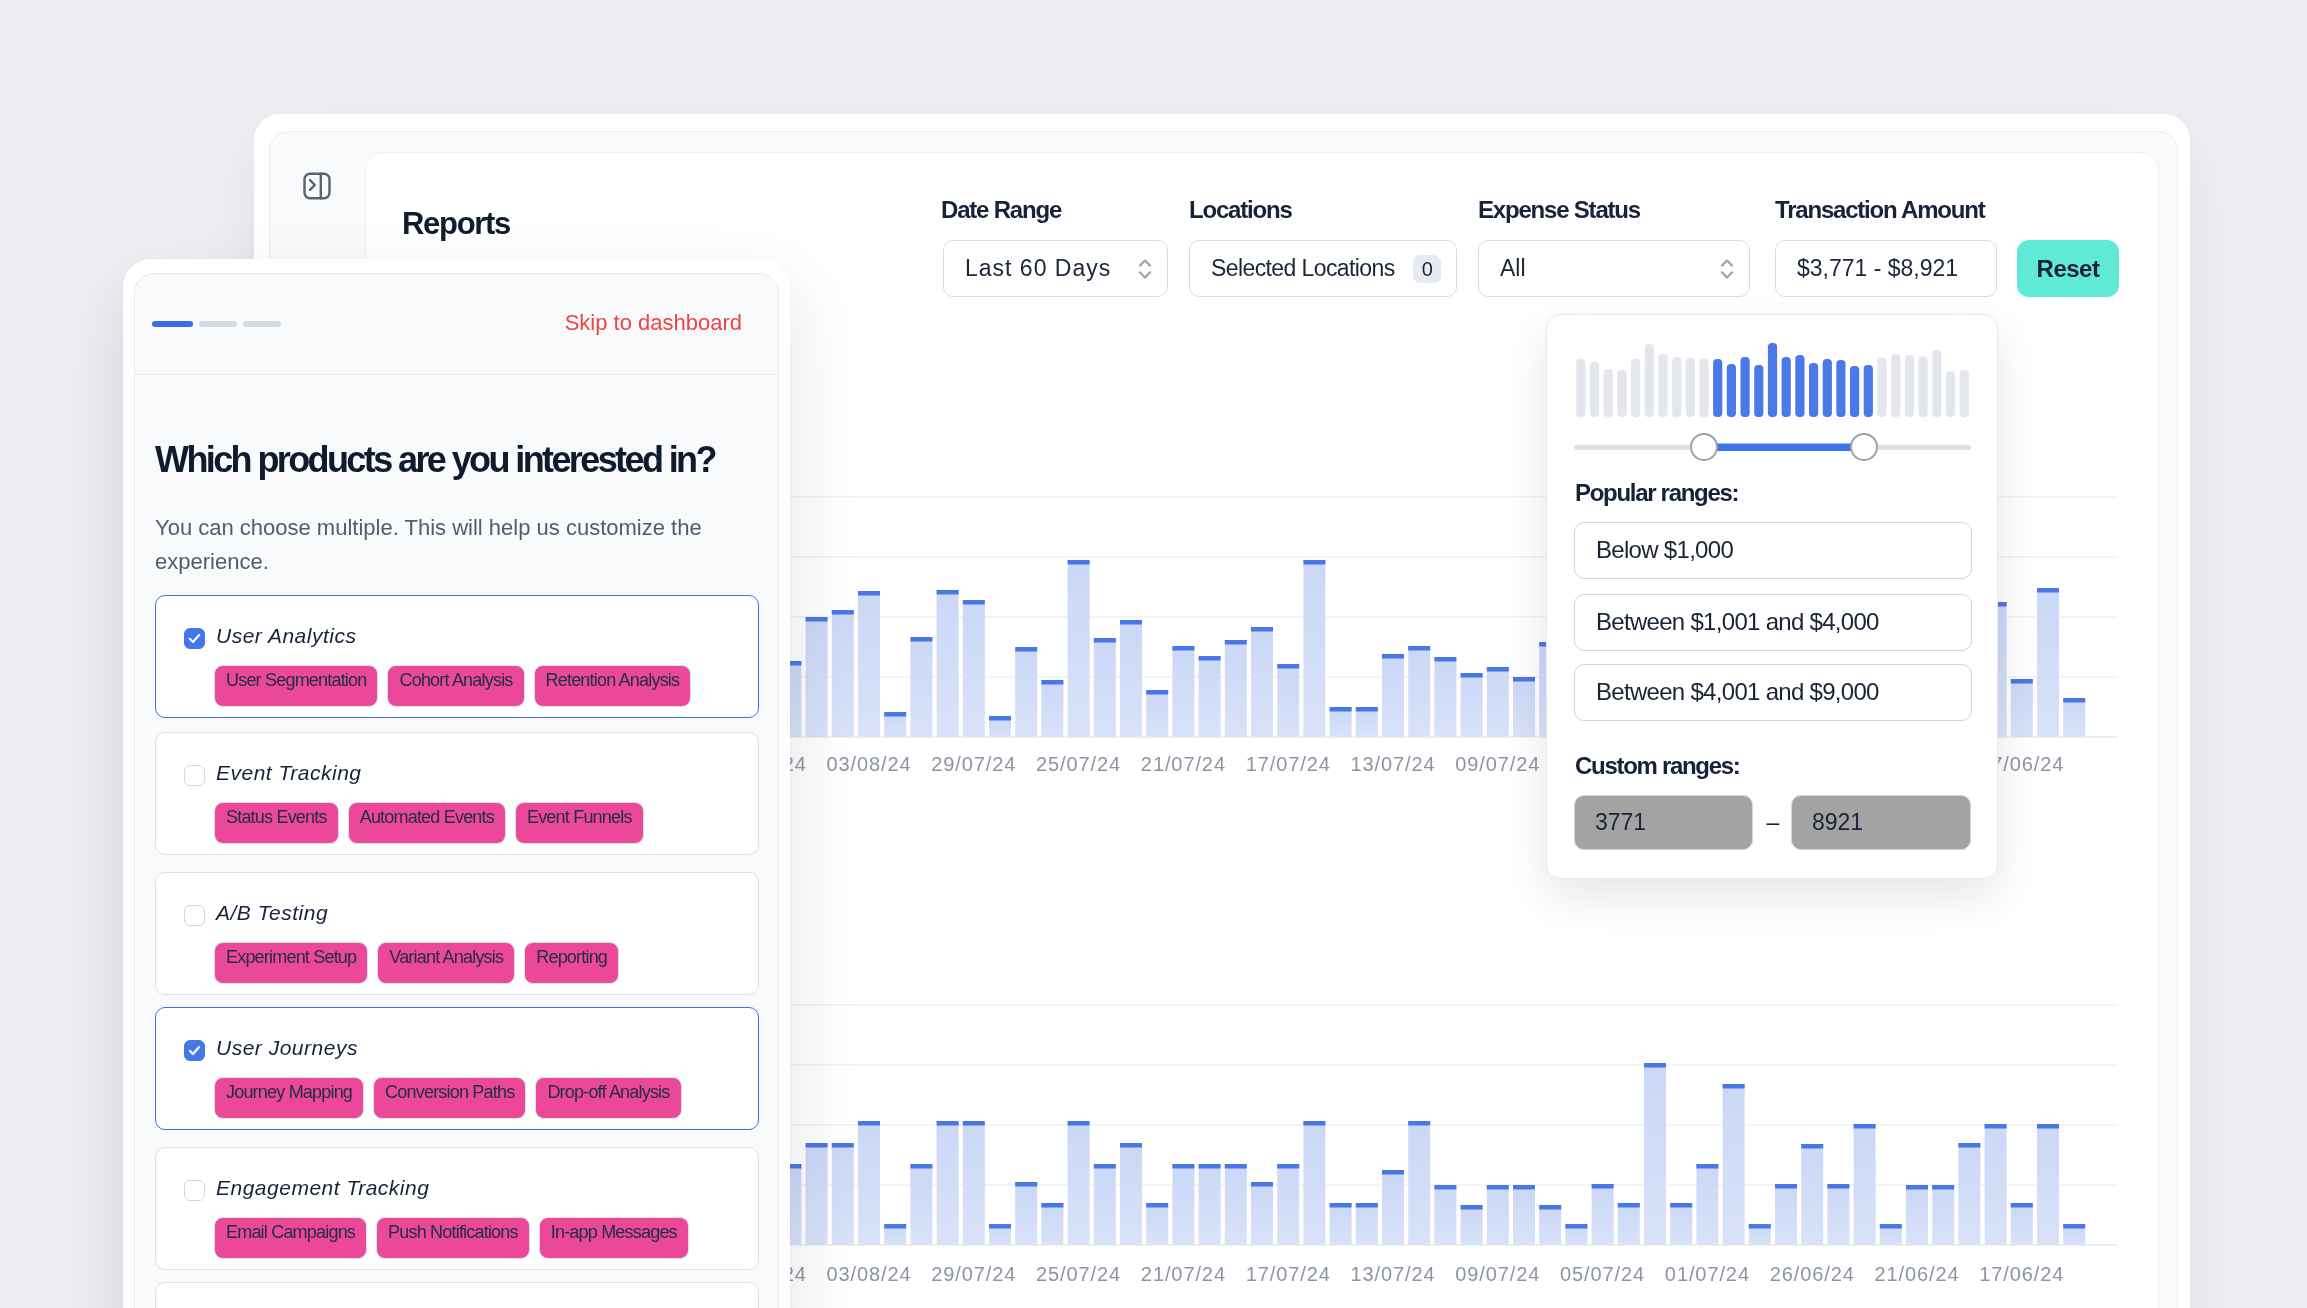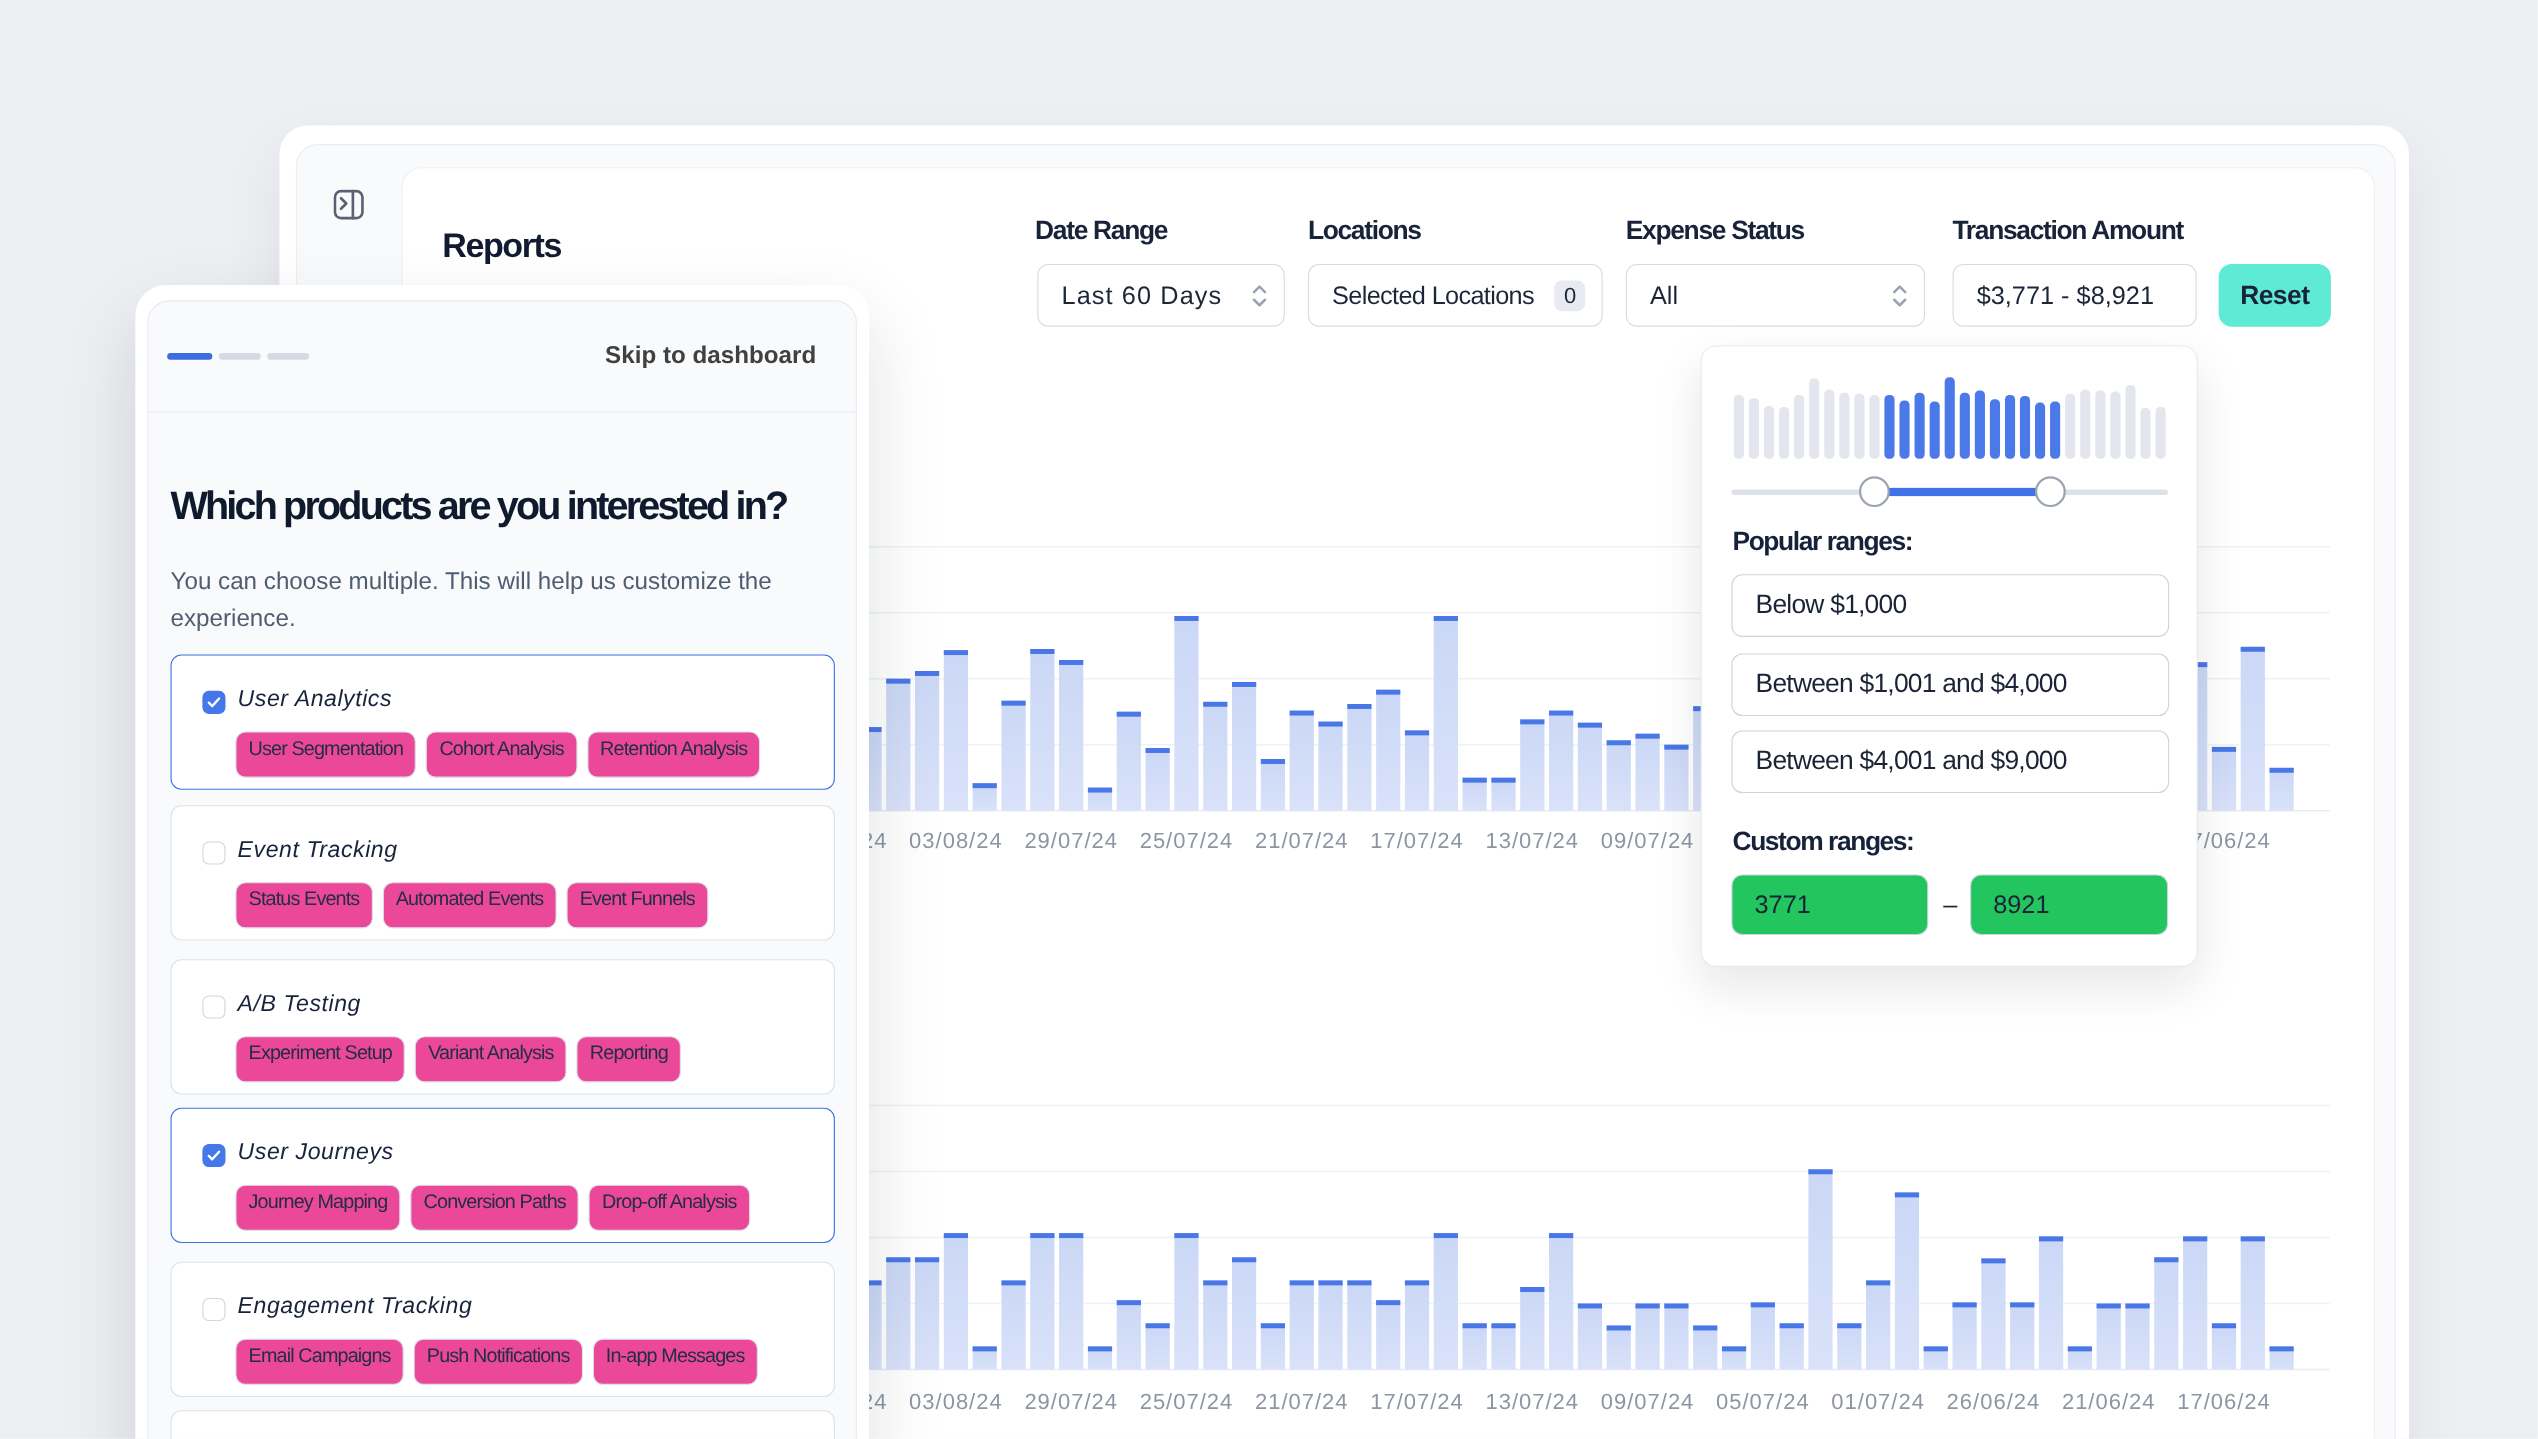--- a/index.html
+++ b/index.html
@@ -30,30 +30,30 @@
 
   .axlbl { font-family:"Liberation Sans",sans-serif; font-size:20px; letter-spacing:0.9px; fill:#8d95a3; }
 
   
   .pop { position:absolute; left:1546px; top:314px; width:452px; height:565px; background:#fff;
          border:1px solid #e6e9ef; border-radius:14px; box-shadow:0 18px 44px rgba(15,23,42,.10); }
   .ptitle { position:absolute; left:28px; font-size:24px; font-weight:bold; letter-spacing:-1.3px; color:#16213a; }
   .pbtn { position:absolute; left:27px; width:398px; height:57px; border:1.5px solid #ccd4e0; border-radius:10px;
           font-size:24px; letter-spacing:-0.7px; color:#1b2436; line-height:54px; padding-left:21px; background:#fff; }
   .pinput { position:absolute; height:55px; border:1.5px solid #ccd4e0; border-radius:10px;
-            font-size:23px; color:#1b2436; line-height:52px; padding-left:20px; background:#22c55e; }
+            font-size:23px; color:#1b2436; line-height:52px; padding-left:20px; background:#a3a3a3; }
 
   
   .modal { position:absolute; left:123px; top:259px; width:667px; height:1100px; background:#fff;
            border-radius:28px; box-shadow:0 30px 70px rgba(15,23,42,.13); }
   .mpanel { position:absolute; left:11px; top:14px; width:645px; height:1060px; background:#f8fafc;
             border:1px solid #e7eaf0; border-radius:20px; overflow:hidden; }
   .mhead { position:absolute; left:0; top:0; width:100%; height:101px; border-bottom:1px solid #e7eaf0; }
   .seg { position:absolute; top:47px; width:41px; height:6px; border-radius:3px; background:#d6dbe3; }
-  .skip { position:absolute; right:36px; top:36px; font-size:22px; font-weight:bold; color:#404040; }
+  .skip { position:absolute; right:36px; top:36px; font-size:22px; font-weight:normal; color:#ef4444; }
   .mtitle { position:absolute; left:20px; top:165px; font-size:36px; font-weight:bold;
             letter-spacing:-2.6px; color:#101a2d; }
   .msub { position:absolute; left:20px; top:237px; font-size:22px; line-height:34px; color:#505c70; }
 
   .card { position:absolute; left:20px; width:604px; height:123px; background:#fff;
           border:1px solid #dce1ea; border-radius:10px; }
   .card.sel { border:1.5px solid #3e6fe9; }
   .cb { position:absolute; left:28px; top:32px; width:21px; height:21px; border:1.5px solid #cfd6e0;
         border-radius:6px; background:#fff; display:flex; align-items:center; justify-content:center; }
   .cb.on { background:#4477ea; border-color:#4477ea; }

